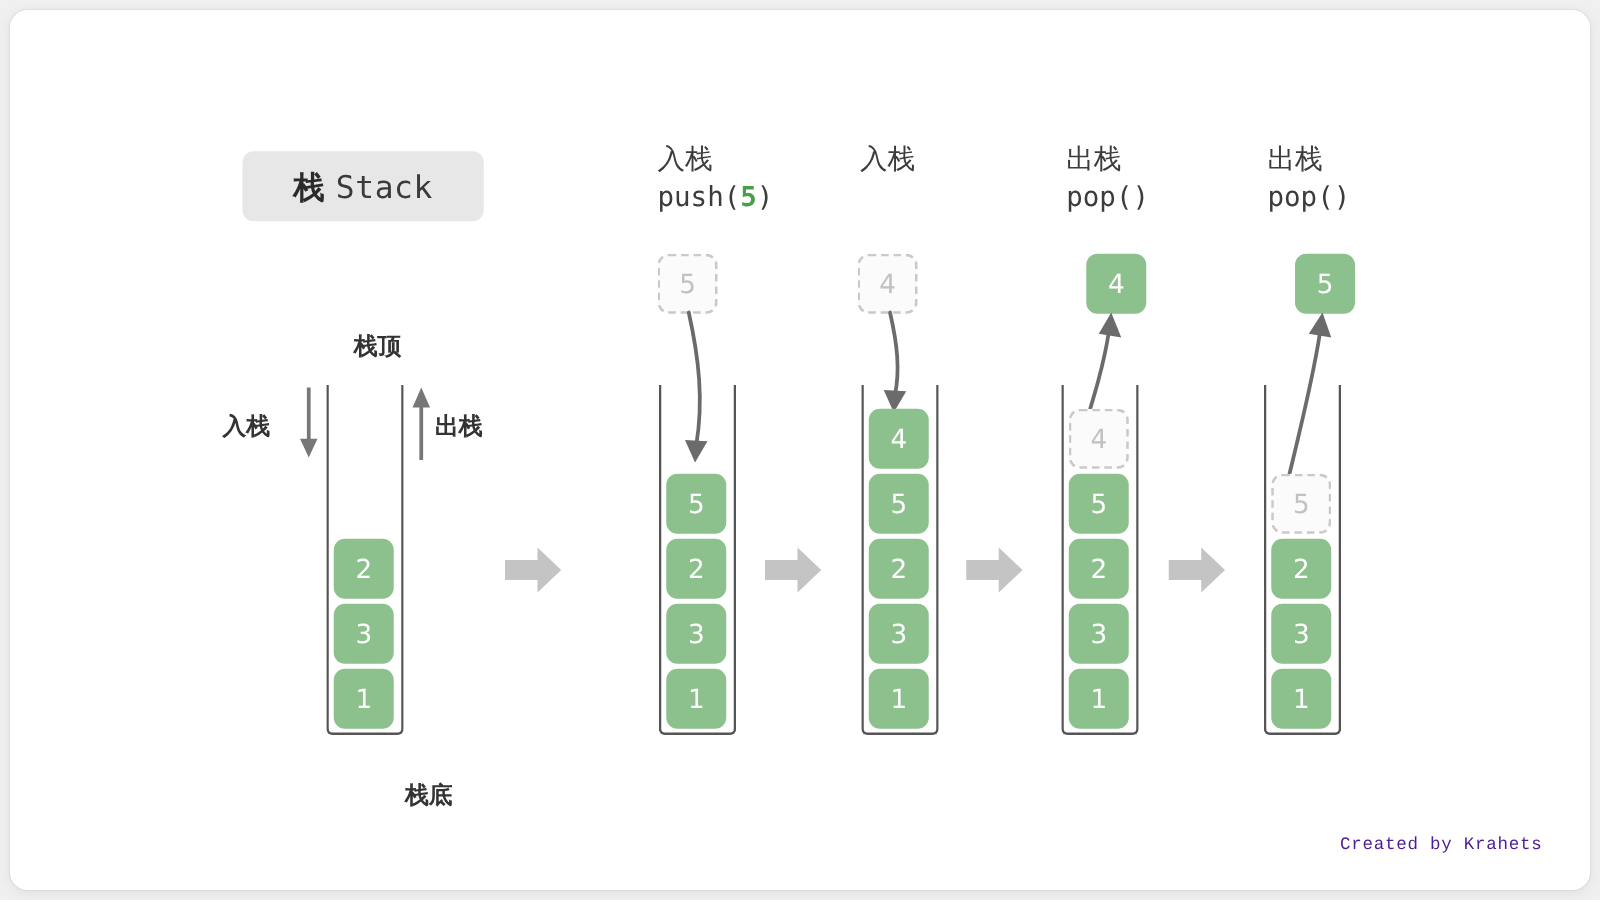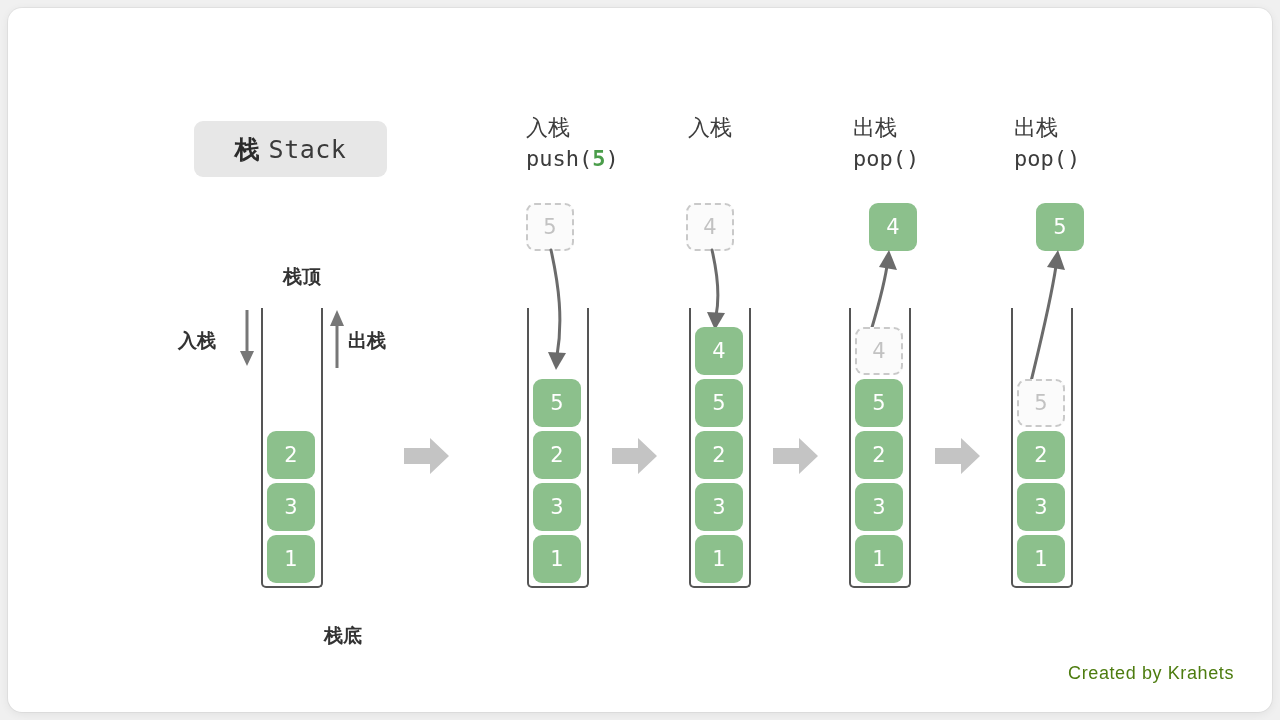--- a/index.html
+++ b/index.html
@@ -122,23 +122,23 @@
     border: 2px dashed #c9c9c9;
   }
 
   
   .flow-arrow { width: 46px; height: 40px; }
 
   
   .credit {
     right: 38px;
     bottom: 28px;
-    font-family: Liberation Sans, sans-serif;
-    font-size: 18px;
-    color: #4d7c0f;
+    font-family: Liberation Mono, monospace;
+    font-size: 14px;
+    color: #4c1d95;
     letter-spacing: 0.6px;
     white-space: nowrap;
   }
   svg { display: block; overflow: visible; }
 </style>
 </head>
 <body>
 
 <div id="canvas">
   <div class="card">

